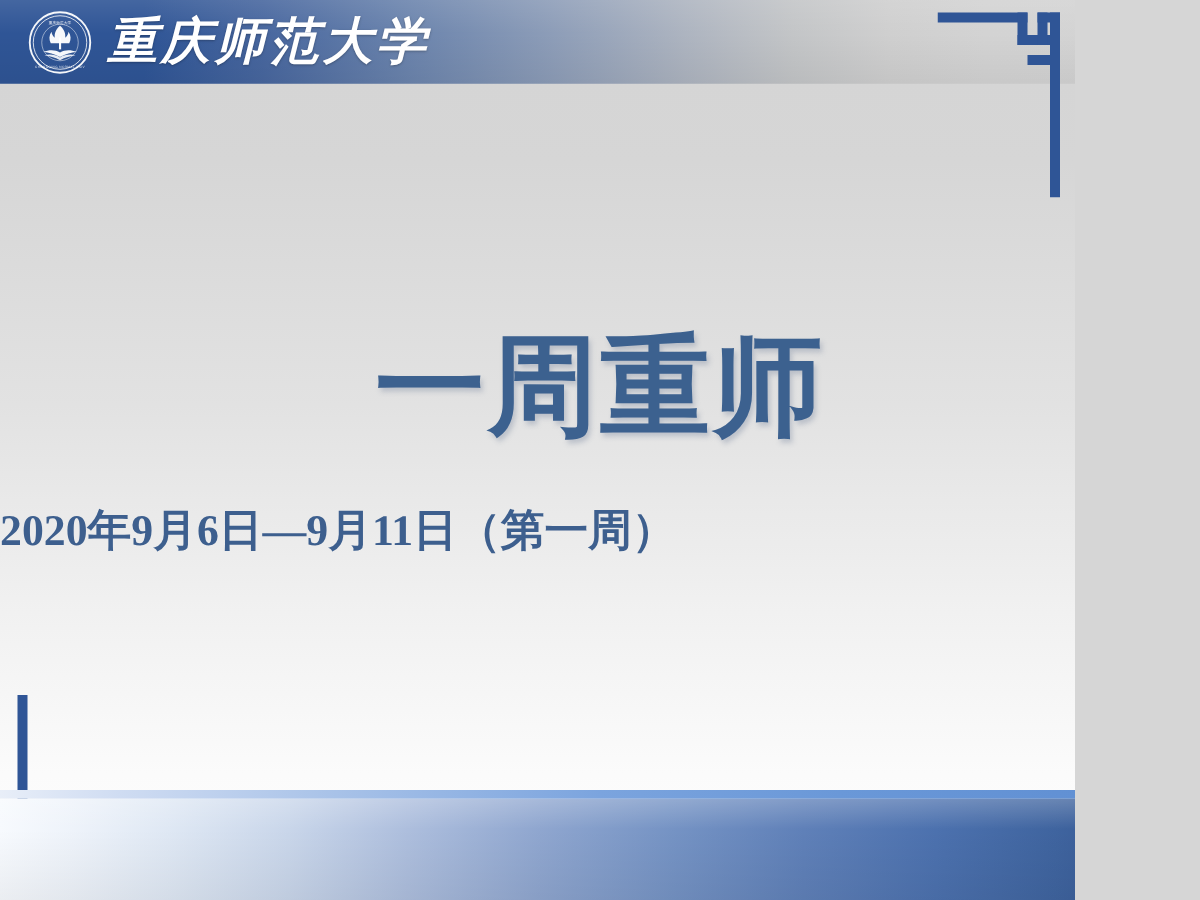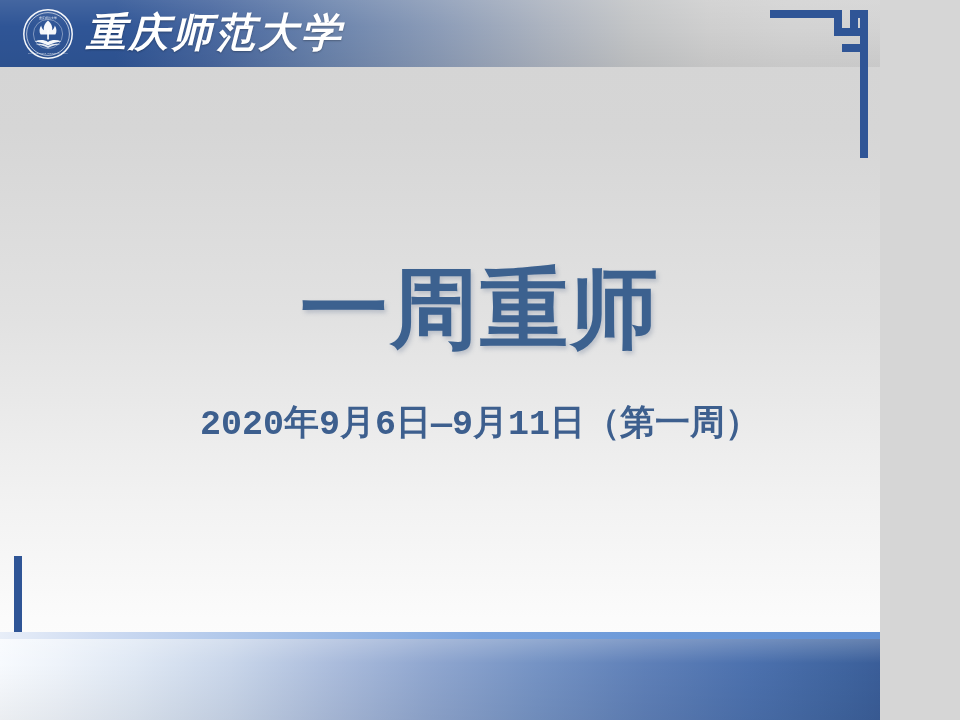--- a/index.html
+++ b/index.html
@@ -4,21 +4,20 @@
 <style>
   html,body{margin:0;padding:0;}
   body{
     width:960px;height:720px;overflow:hidden;
     font-family:"Liberation Sans","DejaVu Sans",sans-serif;
     background:#d6d6d6;
   }
   #slide{
     position:relative;width:860px;height:720px;overflow:hidden;
     background:linear-gradient(180deg,#d4d4d4 0%,#d6d6d6 18%,#e2e2e2 45%,#f1f1f1 68%,#fbfbfb 86%,#ffffff 100%);
-    padding-left:20px;
   }
 
   
   #header-band{
     position:absolute;left:0;top:0;width:960px;height:67px;
     background:linear-gradient(90deg,
        #2f5596 0%,
        #2f5596 12%,
        #48679f 22%,
        #6b84ad 34%,
@@ -77,23 +76,23 @@
     color:#3c618f;
     font-family:"Liberation Sans","DejaVu Sans",sans-serif;
     font-size:88px;font-weight:700;
     letter-spacing:2px;
     line-height:1.05;
     white-space:nowrap;
     text-shadow:2px 3px 4px rgba(140,150,170,.45);
   }
   #subtitle-date{
     position:absolute;left:0;top:404px;width:960px;
-    text-align:center;
+    text-align:left;
     color:#3d5f8e;
-    font-family:Liberation Mono, monospace;
+    font-family:Liberation Serif, serif;
     font-size:35px;font-weight:700;
     letter-spacing:0px;
     line-height:1.2;
     white-space:nowrap;
   }
 
   
   #footer-rule{
     position:absolute;left:0;top:632px;width:960px;height:7px;
     background:linear-gradient(90deg,

